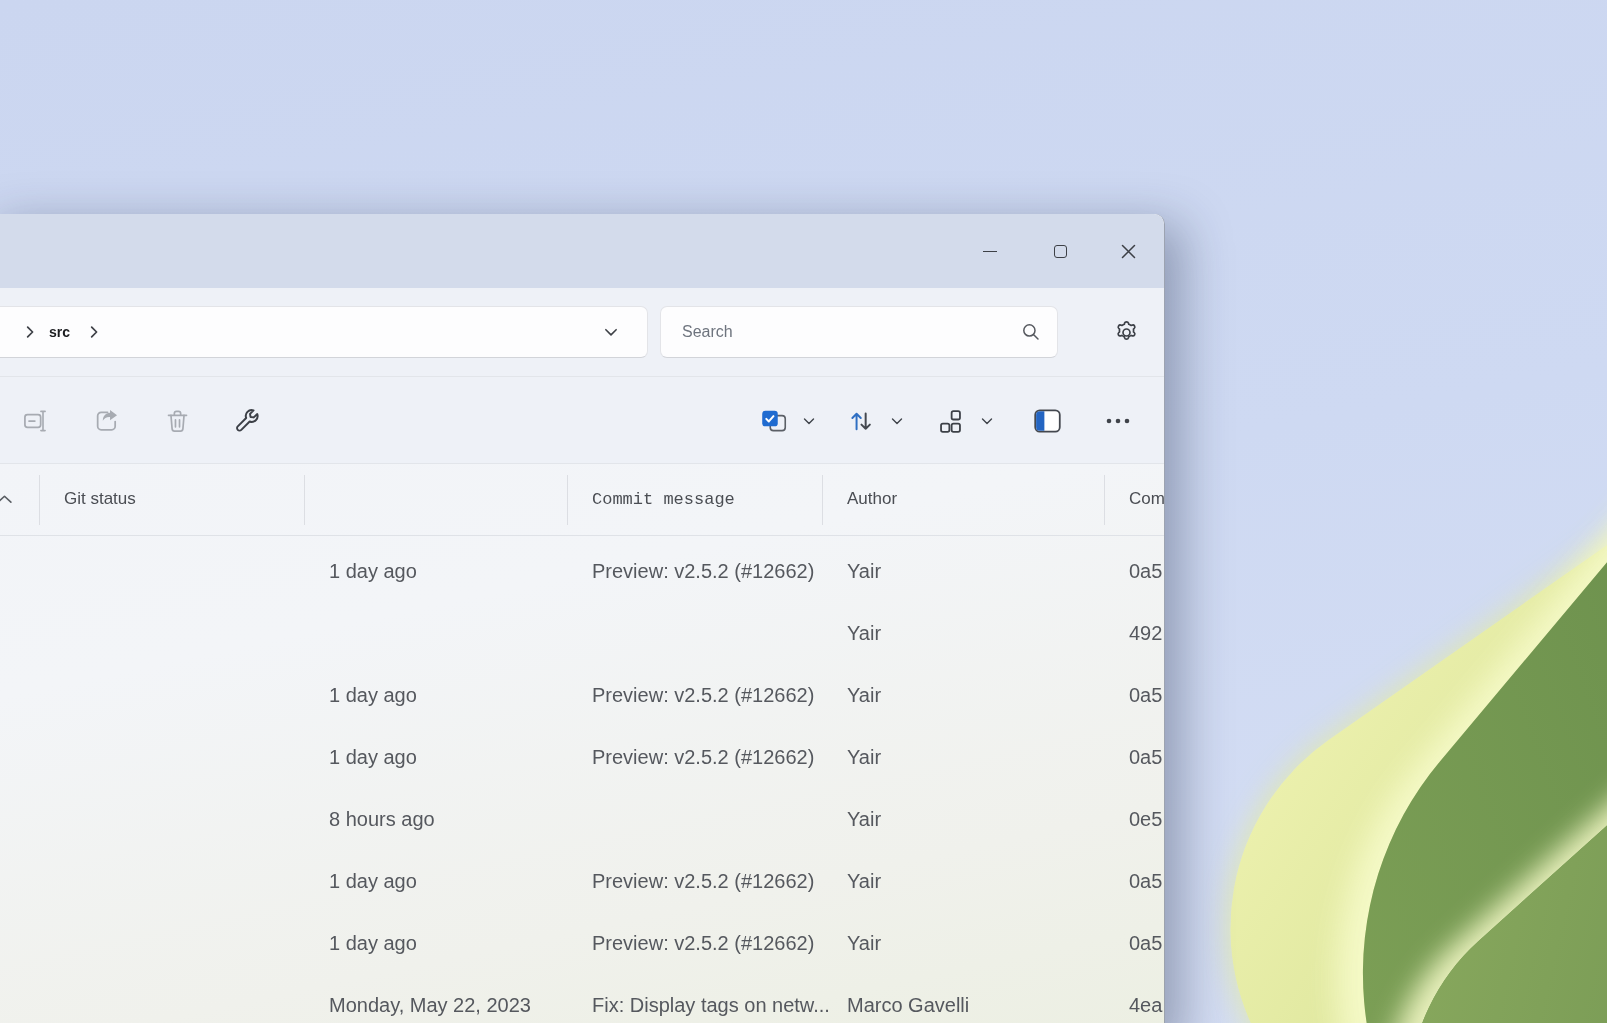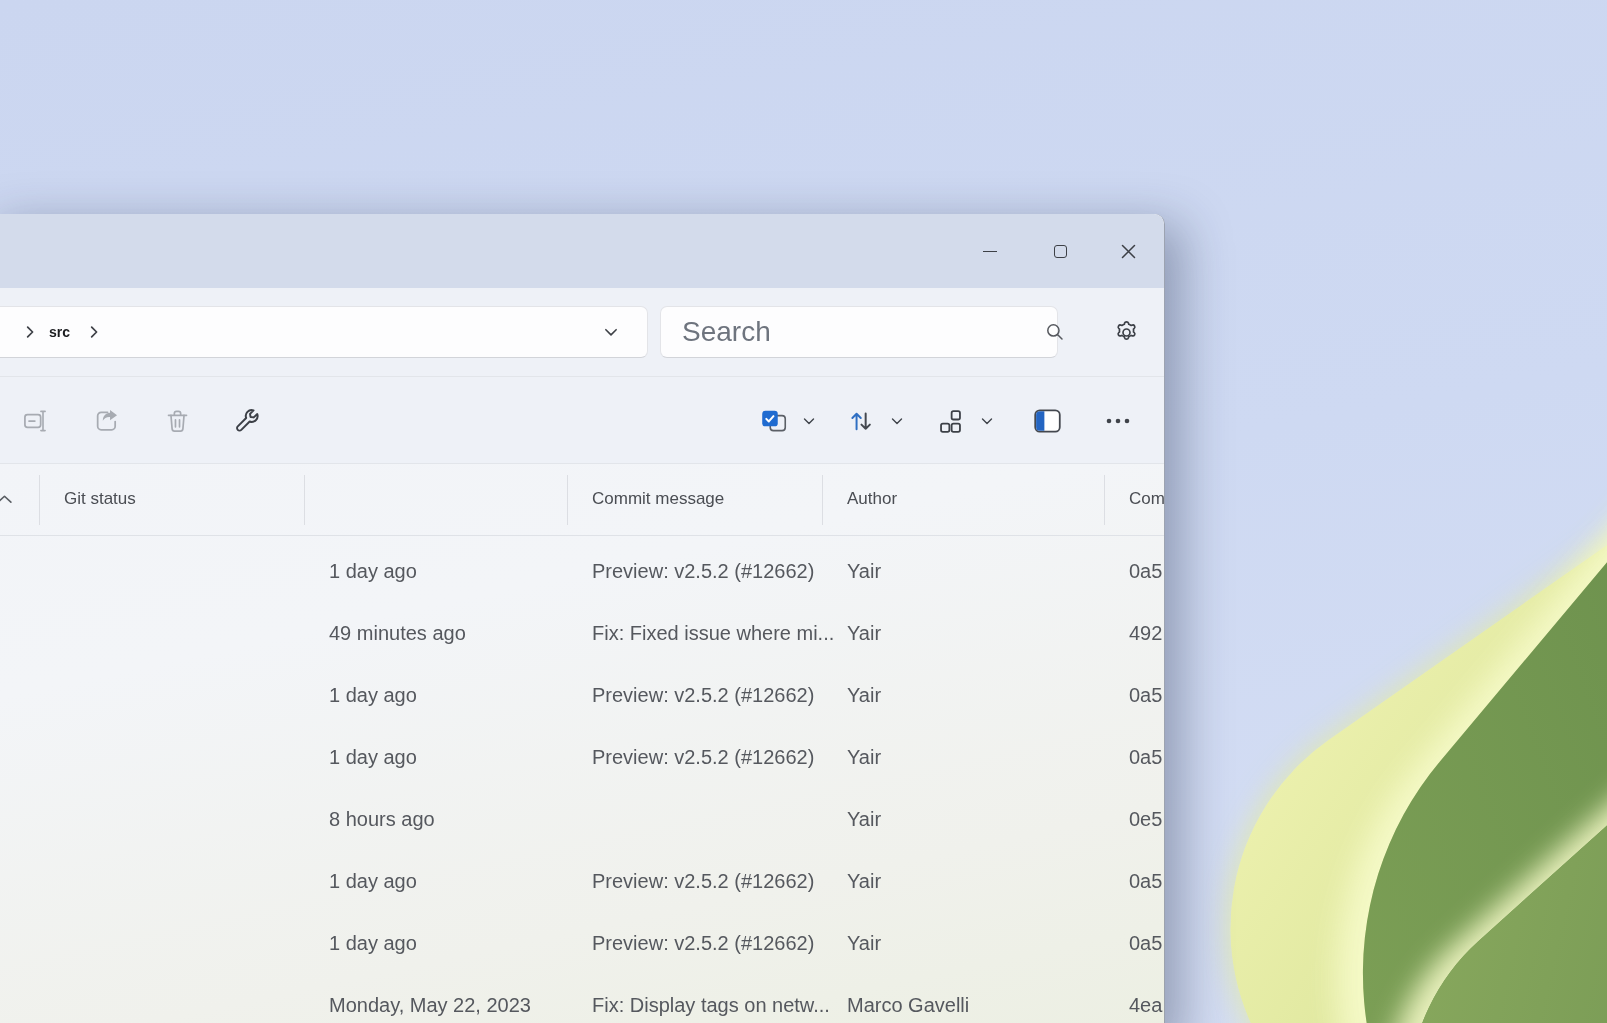--- a/index.html
+++ b/index.html
@@ -41,21 +41,21 @@
   .hrule{position:absolute;left:0;width:100%;height:1px;background:#e2e5ea;}
 
   .addr-row{position:absolute;left:0;top:74px;width:100%;height:89px;background:#eef1f7;}
   .white-box{position:absolute;top:18px;height:52px;background:#fdfdfe;
     border:1px solid #e3e4e8;border-bottom-color:#d2d4d9;border-radius:7px;}
   .addr-box{left:-6px;width:674px;}
   .search-box{left:680px;width:398px;display:flex;align-items:center;}
   .crumb{position:absolute;top:0;height:100%;display:flex;align-items:center;color:#1c1d20;}
   .crumb-chev{color:#3e4147;}
   .search-input{flex:1;border:none;outline:none;background:transparent;margin-left:19px;
-    font-size:28px;color:#2a2c30;}
+    font-size:16px;color:#2a2c30;}
   .search-input::placeholder{color:#6e747e;}
   .icon-btn{display:flex;align-items:center;justify-content:center;position:absolute;
     width:44px;height:44px;color:#3c4047;}
   .disabled{color:#a7abb2;}
   .chev-small{position:absolute;width:26px;height:44px;display:flex;align-items:center;
     justify-content:center;color:#3f434a;}
 
   .tool-row{position:absolute;left:0;top:163px;width:100%;height:86px;background:#eef1f7;}
 
   
@@ -226,36 +226,34 @@
         <svg width="17" height="12" viewBox="0 0 16 10">
             <path d="M2 8l6-5.6L14 8" fill="none" stroke="currentColor" stroke-width="1.5" stroke-linecap="round" stroke-linejoin="round"></path>
           </svg>
       </div>
       <div class="col-divider" style="left:59px;"></div>
       <div class="col-divider" style="left:324px;"></div>
       <div class="col-divider" style="left:587px;"></div>
       <div class="col-divider" style="left:842px;"></div>
       <div class="col-divider" style="left:1124px;"></div>
       <div class="col-label" style="left:84px;">Git status</div>
-      <div class="col-label" style="left:612px;">Commit message</div>
+      <div class="col-label" style="left:612px;font-family:Liberation Mono, monospace;">Commit message</div>
       <div class="col-label" style="left:867px;">Author</div>
       <div class="col-label" style="left:1149px;">Com</div>
     </div>
     <div class="hrule" style="top:321px;background:#dfe2e7;"></div>
 
     <div class="rows">
       <div class="row">
         <span class="cell c-date">1 day ago</span>
         <span class="cell c-msg">Preview: v2.5.2 (#12662)</span>
         <span class="cell c-auth">Yair</span>
         <span class="cell c-hash">0a5</span>
       </div>
       <div class="row">
-        <span class="cell c-date">49 minutes ago</span>
-        <span class="cell c-msg">Fix: Fixed issue where mi...</span>
         <span class="cell c-auth">Yair</span>
         <span class="cell c-hash">492</span>
       </div>
       <div class="row">
         <span class="cell c-date">1 day ago</span>
         <span class="cell c-msg">Preview: v2.5.2 (#12662)</span>
         <span class="cell c-auth">Yair</span>
         <span class="cell c-hash">0a5</span>
       </div>
       <div class="row">

